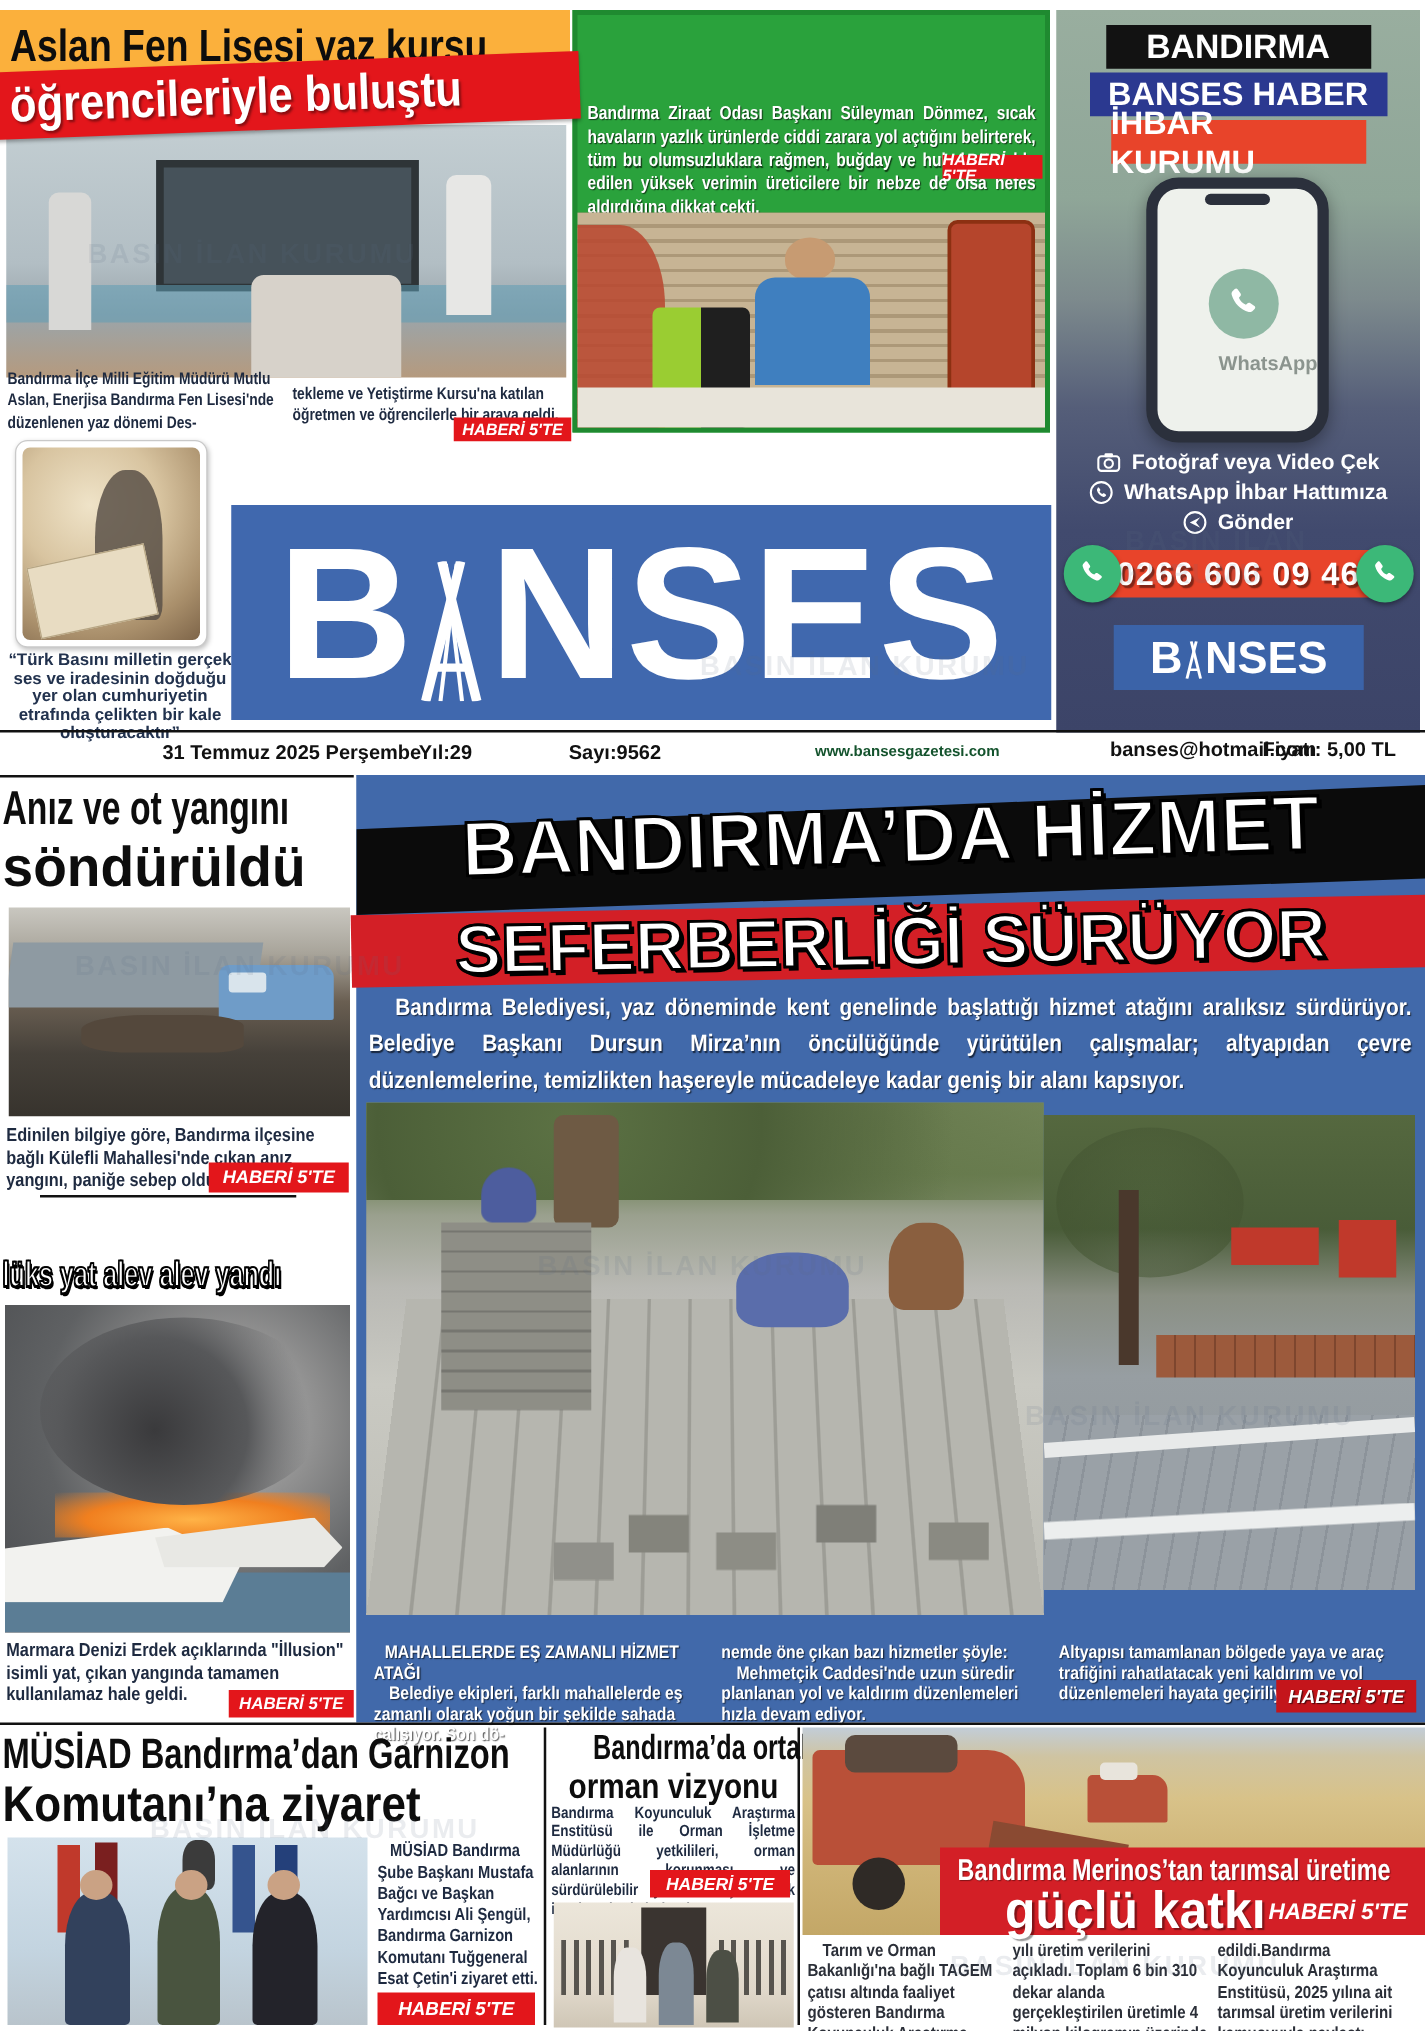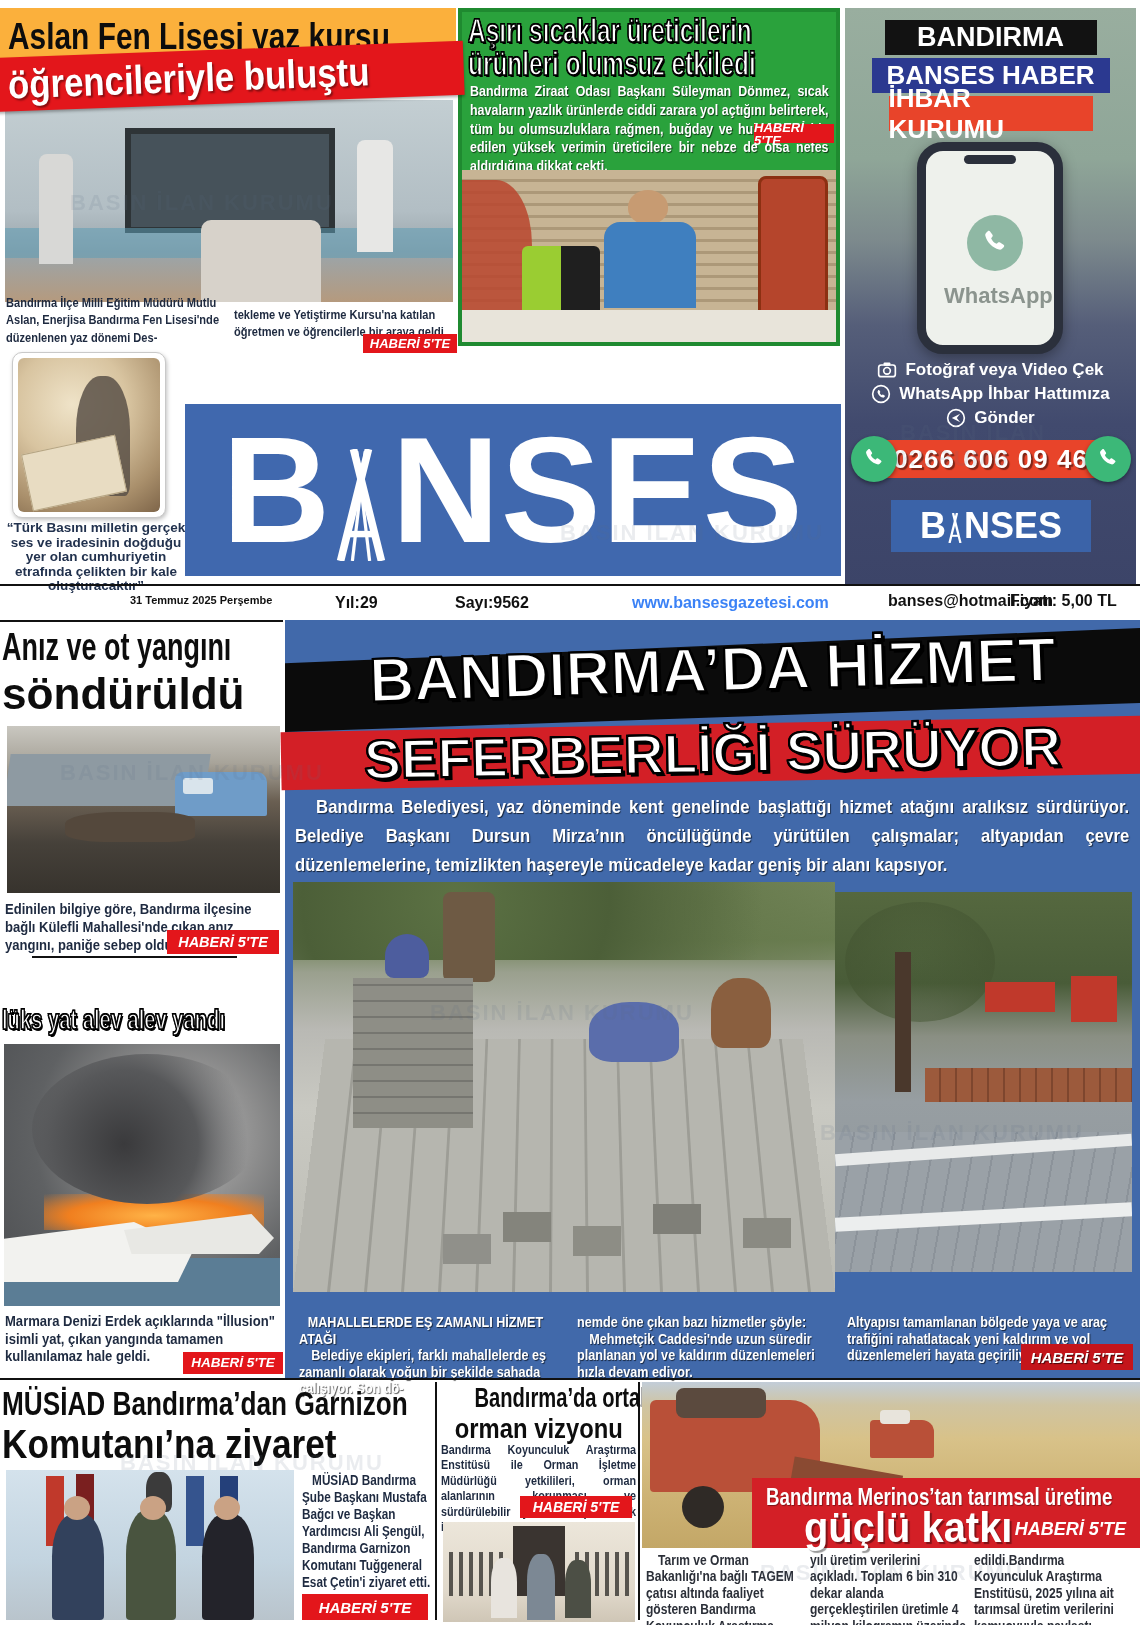--- a/index.html
+++ b/index.html
@@ -95,24 +95,20 @@
             <line x1="15" y1="104" x2="27" y2="2" stroke-width="3"></line>
             <line x1="31" y1="104" x2="19" y2="2" stroke-width="3"></line>
             <line x1="9" y1="79" x2="37" y2="79" stroke-width="6"></line>
           </g>
         </svg>
         <span>NSES</span>
     </div>
   </div>
 
   <div class="abs" style="left:458px;top:8px;width:382px;height:338px;background:#2aa23c;border:4px solid #1f8a30;">
-    <div class="abs" style="left:6px;top:2px;width:370px;">
-      <span class="sx outline b nowrap" style="font-size:33px;line-height:34px;transform:scaleX(.74);">Aşırı sıcaklar üreticilerin</span><br>
-      <span class="sx outline b nowrap" style="font-size:33px;line-height:32px;transform:scaleX(.74);">ürünleri olumsuz etkiledi</span>
-    </div>
     <div class="abs softshadow b" style="left:8px;top:70px;width:360px;font-size:15px;line-height:18.8px;">
       <span class="sx" style="width:432px;transform:scaleX(.83);text-align:justify;">Bandırma Ziraat Odası Başkanı Süleyman Dönmez, sıcak havaların yazlık ürünlerde ciddi zarara yol açtığını belirterek, tüm bu olumsuzluklara rağmen, buğday ve hububatta elde edilen yüksek verimin üreticilere bir nebze de olsa nefes aldırdığına dikkat çekti.</span>
     </div>
     <div class="badge" style="left:292px;top:112px;width:80px;height:19px;font-size:13px;">
       <span>HABERİ 5'TE</span>
     </div>
     <div class="photo" style="left:0;top:158px;width:374px;height:172px;background:repeating-linear-gradient(180deg,#c7b494 0 9px,#ac9878 9px 12px);">
       <div class="pdetail" style="left:-20px;top:10px;width:90px;height:162px;background:#b8452e;border-radius:0 40% 0 0;opacity:.85;"></div>
       <div class="pdetail" style="left:60px;top:76px;width:78px;height:96px;background:linear-gradient(90deg,#9acd32 0 50%,#1f1f1f 50% 100%);border-radius:6px;"></div>
       <div class="pdetail" style="left:296px;top:6px;width:70px;height:150px;background:#b5452c;border-radius:8px;border:3px solid #8c3012;"></div>
@@ -133,21 +129,21 @@
       <span>İHBAR KURUMU</span>
     </div>
 
     <div class="phone-mock" style="left:72px;top:134px;width:146px;height:212px;">
       <div class="pdetail" style="left:38px;top:4px;width:52px;height:9px;background:#2b303c;border-radius:5px;"></div>
       <div class="pdetail" style="left:41px;top:64px;width:56px;height:56px;border-radius:50%;background:#8fb8a4;display:flex;align-items:center;justify-content:center;">
         <svg width="32" height="32" viewBox="0 0 24 24">
             <path fill="#ffffff" d="M6.6 3.2c.5-.5 1.3-.5 1.7.1l1.8 2.6c.3.5.3 1.1-.1 1.5l-.9 1c.7 1.9 2.3 3.5 4.2 4.2l1-.9c.4-.4 1-.4 1.5-.1l2.6 1.8c.6.4.7 1.2.1 1.7l-1.2 1.2c-.6.6-1.5.9-2.3.6-5-1.5-8.7-5.2-10.2-10.2-.3-.8 0-1.7.6-2.3z"></path>
           </svg>
       </div>
-      <div class="pdetail" style="left:18px;top:132px;width:100%;text-align:left;color:#8b948e;font-size:22px;font-weight:bold;">
+      <div class="pdetail" style="left:0;top:132px;width:100%;text-align:right;color:#8b948e;font-size:16px;font-weight:bold;">
         <span>WhatsApp</span>
       </div>
     </div>
 
     <div class="step-row" style="top:352px;">
       <svg class="icon-svg" viewBox="0 0 24 24">
           <rect x="2" y="6" width="20" height="14" rx="3" fill="none" stroke="#fff" stroke-width="2"></rect>
           <circle cx="12" cy="13" r="4" fill="none" stroke="#fff" stroke-width="2"></circle>
           <rect x="8" y="3" width="8" height="4" rx="1" fill="#fff"></rect>
         </svg>
@@ -191,24 +187,24 @@
               <line x1="42" y1="104" x2="16" y2="0" stroke-width="8"></line>
               <line x1="9" y1="79" x2="37" y2="79" stroke-width="7"></line>
             </g>
           </svg>
           <span>NSES</span>
       </div>
     </div>
   </div>
 
   <div class="abs" style="left:0;top:584px;width:1140px;height:32px;border-top:2px solid #111;">
-    <span class="abs b" style="left:130px;top:8px;font-size:11px;color:#111;">31 Temmuz 2025 Perşembe</span>
+    <span class="abs b" style="left:130px;top:8px;font-size:16px;color:#111;">31 Temmuz 2025 Perşembe</span>
     <span class="abs b" style="left:335px;top:8px;font-size:16px;color:#111;">Yıl:29</span>
     <span class="abs b" style="left:455px;top:8px;font-size:16px;color:#111;">Sayı:9562</span>
-    <span class="abs b" style="left:632px;top:8px;font-size:16px;color:#3b82f6;">www.bansesgazetesi.com</span>
+    <span class="abs b" style="left:652px;top:8px;font-size:12px;color:#14532d;">www.bansesgazetesi.com</span>
     <span class="abs b" style="left:888px;top:6px;font-size:16px;color:#111;">banses@hotmail.com</span>
     <span class="abs b" style="left:1010px;top:6px;font-size:16px;color:#111;">Fiyatı: 5,00 TL</span>
   </div>
 
   <div class="sep" style="left:0;top:620px;width:283px;"></div>
   <div class="abs" style="left:0;top:622px;width:284px;height:340px;">
     <span class="sx headline-black nowrap" style="position:absolute;left:2px;top:4px;font-size:38px;transform:scaleX(.71);">Anız ve ot yangını</span>
     <span class="sx headline-black nowrap" style="position:absolute;left:2px;top:46px;font-size:45px;transform:scaleX(.98);">söndürüldü</span>
     <div class="photo" style="left:7px;top:104px;width:273px;height:167px;background:linear-gradient(180deg,#c9c7c0 0%,#a8a49a 22%,#6a5f52 45%,#46413a 70%,#37332d 100%);">
       <div class="pdetail" style="left:0;top:28px;width:200px;height:52px;background:#8e9aa2;transform:skewX(-8deg);"></div>

